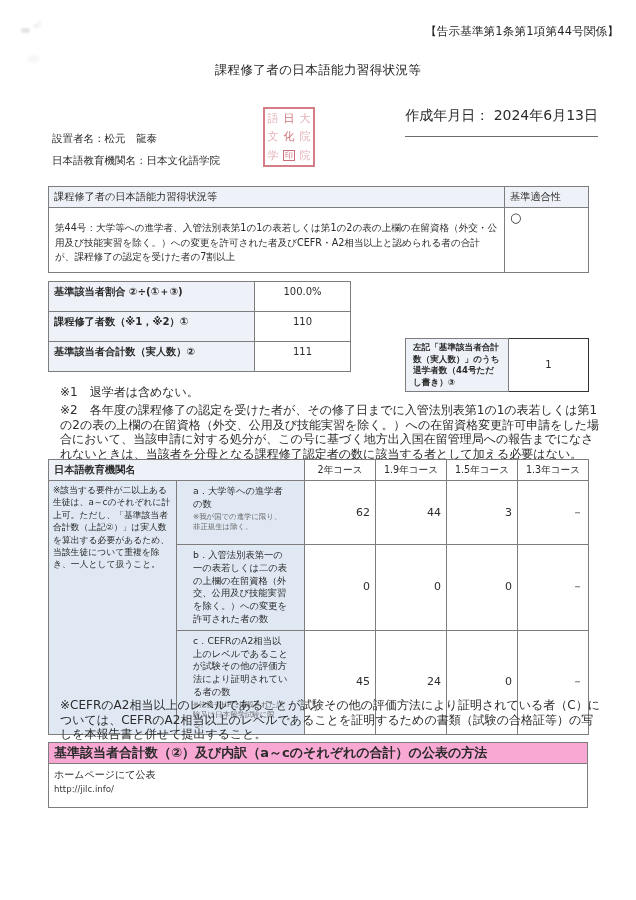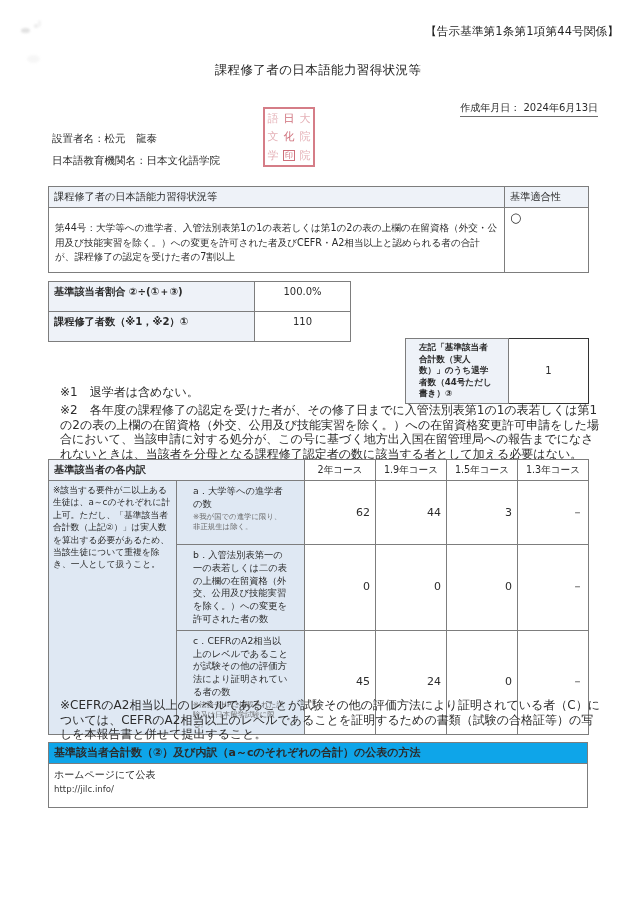--- a/index.html
+++ b/index.html
@@ -45,24 +45,24 @@
     left: 0; right: 0;
     top: 62px;
     text-align: center;
     font-size: 12.5px;
     letter-spacing: .4px;
     color: #1f1f1f;
   }
   .date-line {
     position: absolute;
     right: 38px;
-    top: 101px;
-    font-size: 10px;
+    top: 107px;
+    font-size: 14px;
     border-bottom: 1px solid #6c6c6c;
-    padding-bottom: 1px;
+    padding-bottom: 11px;
     white-space: nowrap;
   }
   .org-block {
     position: absolute;
     left: 52px;
     top: 127px;
     font-size: 10.5px;
     line-height: 22px;
   }
   .org-block div { white-space: nowrap; }
@@ -131,21 +131,21 @@
   
   #table-counts { left: 48px; top: 281px; width: 302px; }
   #table-counts td { height: 30px; }
   #table-counts .k { width: 206px; background: #eef2f8; font-weight: bold; font-size: 10.2px; }
   #table-counts .v { width: 96px; text-align: center; font-size: 10px; }
 
   
   #table-dropouts { left: 405px; top: 338px; width: 183px; font-size: 8.6px; }
   #table-dropouts .lbl {
     width: 103px; background: #eef2f8; font-weight: bold;
-    line-height: 11.5px; padding: 3px 13px; font-size: 8.6px;
+    line-height: 11.5px; padding: 3px 7px; font-size: 8.6px;
   }
   #table-dropouts .num { width: 80px; text-align: center; vertical-align: middle; font-size: 10px; border: 1.6px solid #333; }
 
   .note {
     position: absolute;
     font-size: 12px;
     line-height: 14.5px;
     color: #2b2b2b;
     margin-left: 12px;
   }
@@ -173,21 +173,21 @@
   #table-breakdown .item .sub { font-size: 7.4px; color: #6a6a6a; line-height: 10px; display: block; margin-top: 1px; }
   #table-breakdown .num { text-align: right; vertical-align: middle; font-size: 11px; }
   #table-breakdown .r-a { height: 64px; }
   #table-breakdown .r-b { height: 62px; }
   #table-breakdown .r-c { height: 68px; }
 
   #note-3 { left: 48px; top: 698px; width: 545px; }
 
   
   #table-publication { left: 48px; top: 742px; width: 540px; }
-  #table-publication .ph { background: #0ea5e9; font-weight: bold; font-size: 11px; margin-left: 44px; }
+  #table-publication .ph { background: #f9a8d4; font-weight: bold; font-size: 13px; margin-left: 44px; }
   #table-publication .pb { height: 44px; font-size: 10px; line-height: 15px; }
   #table-publication .pb .url { font-size: 8.6px; color: #3a3a3a; }
 </style>
 </head>
 <body>
 
 <div class="page">
 
   <div class="scan-blob b1"></div>
   <div class="scan-blob b2"></div>
@@ -238,39 +238,43 @@
   <table class="tbl" id="table-counts">
     <tbody>
         <tr>
       <td class="k mid">基準該当者割合 ②÷(①＋③)</td>
       <td class="v mid">100.0%</td>
     </tr>
     <tr>
       <td class="k mid">課程修了者数（※1，※2）①</td>
       <td class="v mid">110</td>
     </tr>
+    <tr>
+      <td class="k mid">基準該当者合計数（実人数）②</td>
+      <td class="v mid">111</td>
+    </tr>
   </tbody>
     </table>
 
   <table class="tbl" id="table-dropouts">
     <tbody>
         <tr>
       <td class="lbl">左記「基準該当者合計数（実人数）」のうち退学者数（44号ただし書き）③</td>
       <td class="num">1</td>
     </tr>
   </tbody>
     </table>
 
   <div class="note" id="note-1">※1　退学者は含めない。</div>
   <div class="note" id="note-2">※2　各年度の課程修了の認定を受けた者が、その修了日までに入管法別表第1の1の表若しくは第1の2の表の上欄の在留資格（外交、公用及び技能実習を除く。）への在留資格変更許可申請をした場合において、当該申請に対する処分が、この号に基づく地方出入国在留管理局への報告までになされないときは、当該者を分母となる課程修了認定者の数に該当する者として加える必要はない。</div>
 
   <table class="tbl" id="table-breakdown">
     <tbody>
         <tr>
-      <td class="head-left" colspan="2">基準該当者の各内訳</td>
+      <td class="head-left" colspan="2">日本語教育機関名</td>
       <td class="course-h">2年コース</td>
       <td class="course-h">1.9年コース</td>
       <td class="course-h">1.5年コース</td>
       <td class="course-h">1.3年コース</td>
     </tr>
     <tr class="r-a">
       <td class="side-note" rowspan="3">※該当する要件が二以上ある生徒は、a～cのそれぞれに計上可。ただし、「基準該当者合計数（上記②）」は実人数を算出する必要があるため、当該生徒について重複を除き、一人として扱うこと。</td>
       <td class="item">
         <span>a．大学等への進学者の数</span>
         <span class="sub">※我が国での進学に限り、非正規生は除く。</span>

